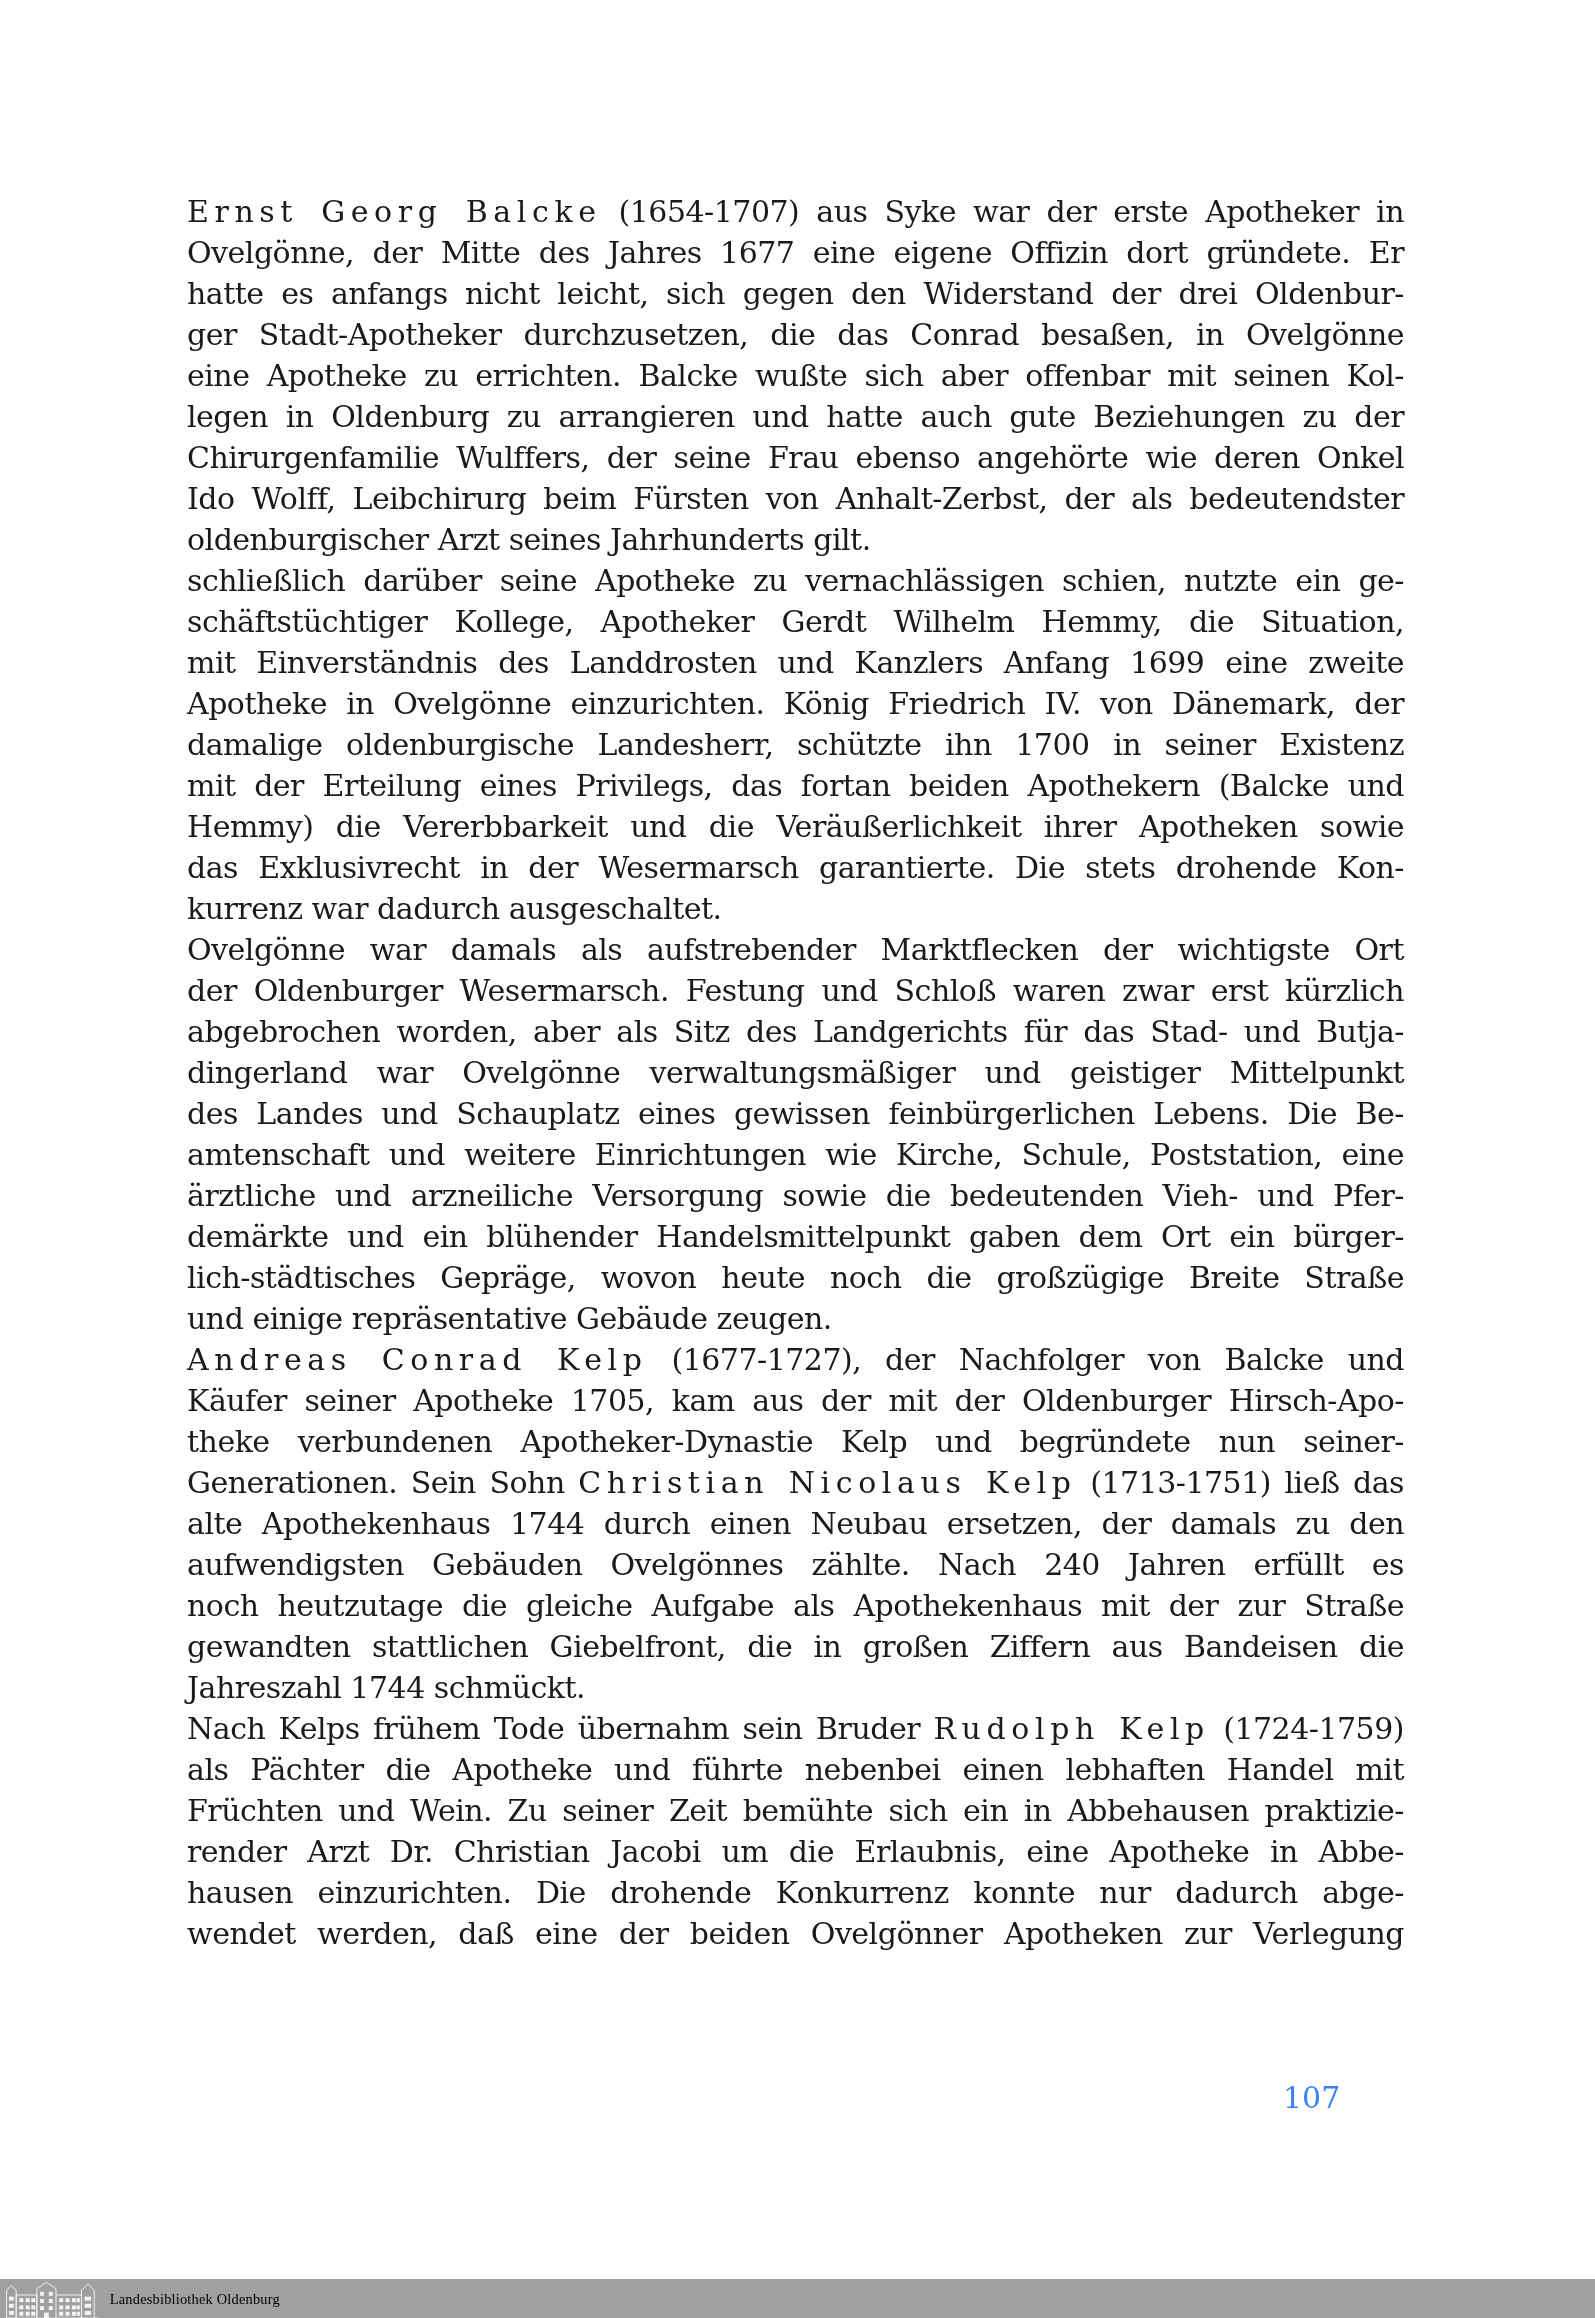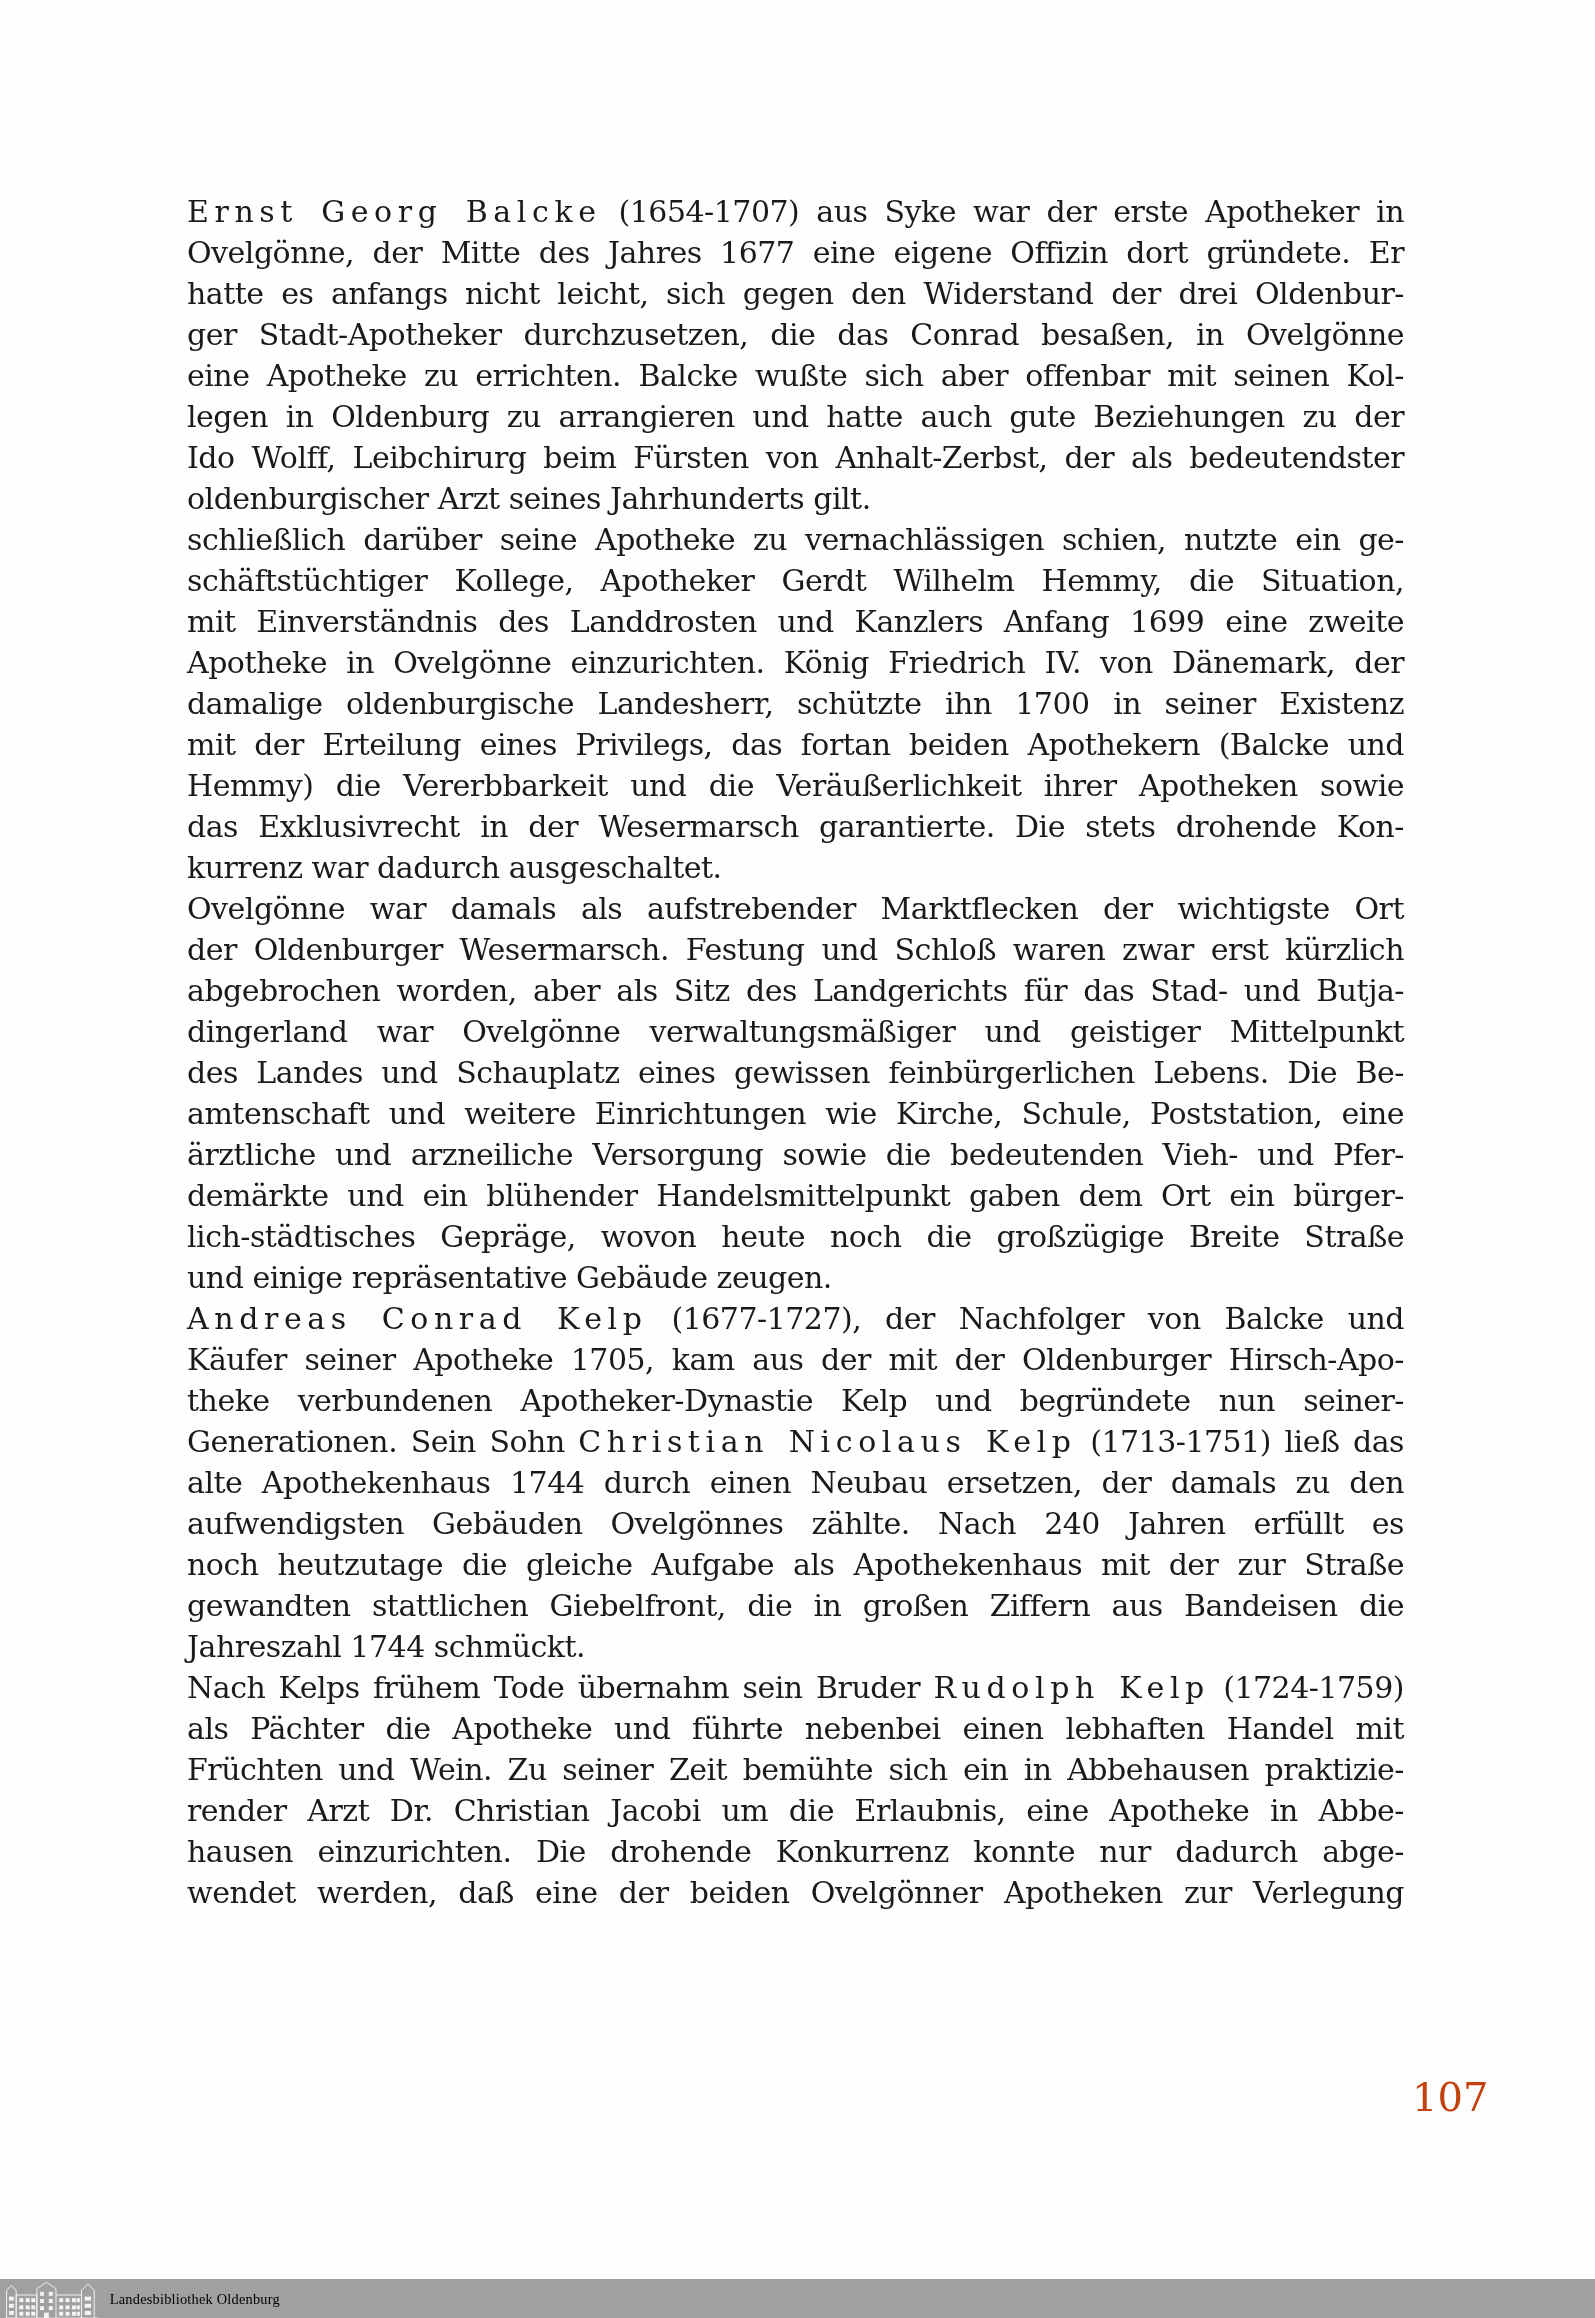--- a/index.html
+++ b/index.html
@@ -36,25 +36,25 @@
     word-spacing: 0px;
   }
   .line.last {
     text-align-last: left;
   }
   .spaced {
     letter-spacing: 5.6px;
   }
   .page-number {
     position: absolute;
-    left: 1412px;
+    left: 1283px;
     top: 2052px;
-    font-size: 40px;
+    font-size: 30px;
     line-height: 35px;
-    color: #c2410c;
+    color: #3b82f6;
   }
   .footer-bar {
     position: absolute;
     left: 0;
     top: 2279px;
     width: 1595px;
     height: 40px;
     background: #a0a0a0;
     display: flex;
     align-items: center;
@@ -77,20 +77,21 @@
 <body>
 
 <div class="page">
   <div class="text-block" id="text-block">
       <div class="line"><span class="spaced">Ernst Georg Balcke</span><span> (1654-1707) aus Syke war der erste Apotheker in</span></div>
       <div class="line"><span>Ovelgönne, der Mitte des Jahres 1677 eine eigene Offizin dort gründete. Er</span></div>
       <div class="line"><span>hatte es anfangs nicht leicht, sich gegen den Widerstand der drei Oldenbur-</span></div>
       <div class="line"><span>ger Stadt-Apotheker durchzusetzen, die das Conrad besaßen, in Ovelgönne</span></div>
       <div class="line"><span>eine Apotheke zu errichten. Balcke wußte sich aber offenbar mit seinen Kol-</span></div>
       <div class="line"><span>legen in Oldenburg zu arrangieren und hatte auch gute Beziehungen zu der</span></div>
+      <div class="line"><span>Chirurgenfamilie Wulffers, der seine Frau ebenso angehörte wie deren Onkel</span></div>
       <div class="line"><span>Ido Wolff, Leibchirurg beim Fürsten von Anhalt-Zerbst, der als bedeutendster</span></div>
       <div class="line last"><span>oldenburgischer Arzt seines Jahrhunderts gilt.</span></div>
       <div class="line"><span>schließlich darüber seine Apotheke zu vernachlässigen schien, nutzte ein ge-</span></div>
       <div class="line"><span>schäftstüchtiger Kollege, Apotheker Gerdt Wilhelm Hemmy, die Situation,</span></div>
       <div class="line"><span>mit Einverständnis des Landdrosten und Kanzlers Anfang 1699 eine zweite</span></div>
       <div class="line"><span>Apotheke in Ovelgönne einzurichten. König Friedrich IV. von Dänemark, der</span></div>
       <div class="line"><span>damalige oldenburgische Landesherr, schützte ihn 1700 in seiner Existenz</span></div>
       <div class="line"><span>mit der Erteilung eines Privilegs, das fortan beiden Apothekern (Balcke und</span></div>
       <div class="line"><span>Hemmy) die Vererbbarkeit und die Veräußerlichkeit ihrer Apotheken sowie</span></div>
       <div class="line"><span>das Exklusivrecht in der Wesermarsch garantierte. Die stets drohende Kon-</span></div>

